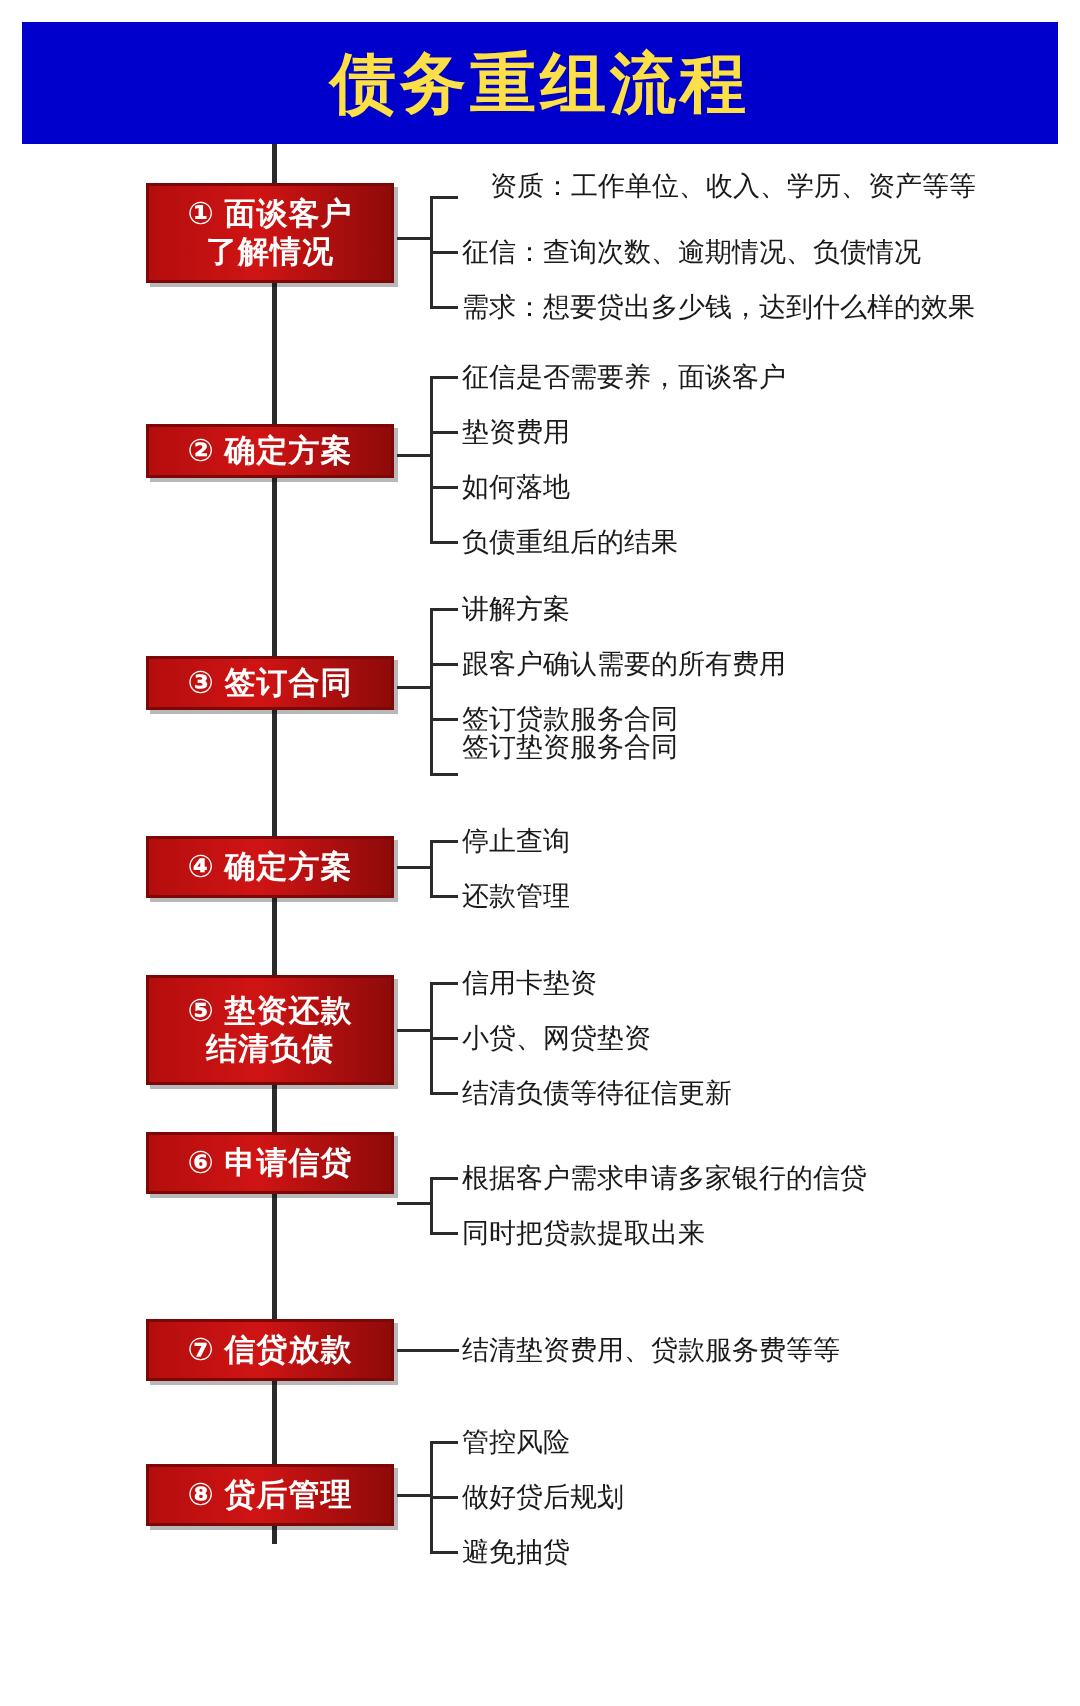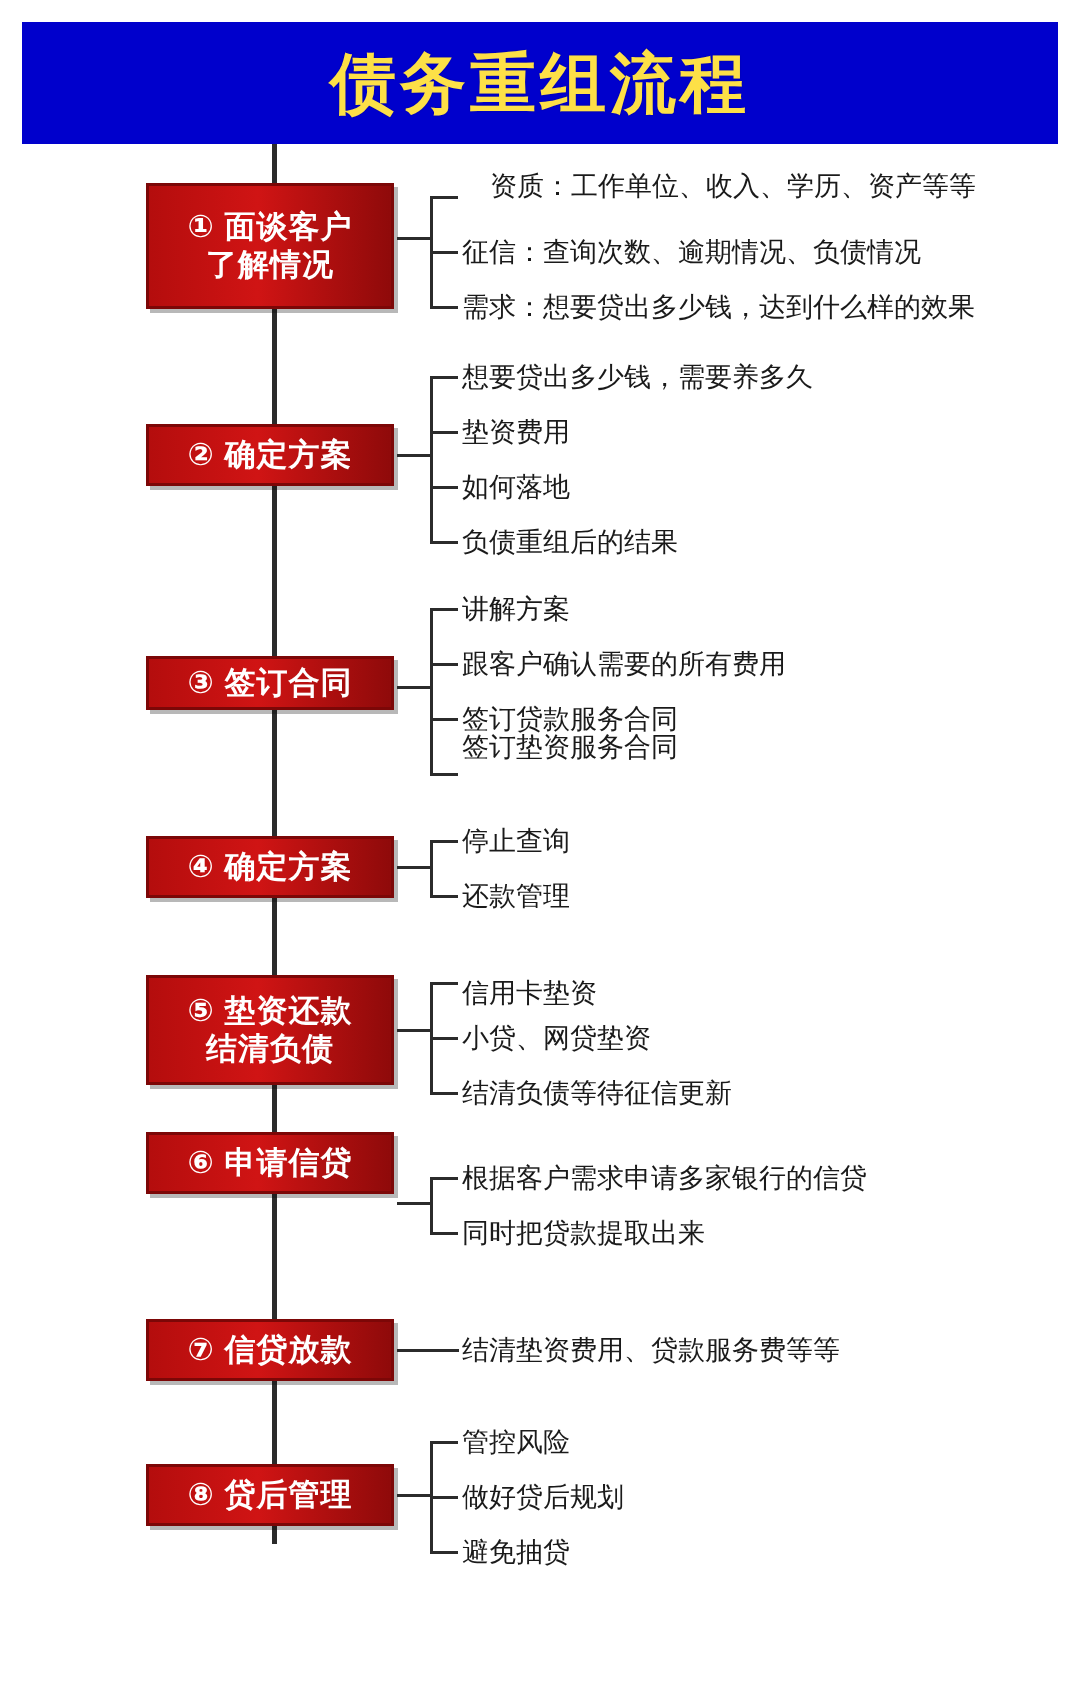--- a/index.html
+++ b/index.html
@@ -104,46 +104,46 @@
 </head>
 <body>
 
 <div id="title-banner">
   <div class="title-text">债务重组流程</div>
 </div>
 
 <div id="spine"></div>
 
 <div class="group">
-  <div class="step-node" style="top:183px; height:126px;">
+  <div class="step-node" style="top:183px; height:100px;">
     <div class="step-label">① 面谈客户
 了解情况</div>
   </div>
   <div class="node-stub" style="left:397px; top:237px; width:34px;"></div>
   <div class="bracket-vert" style="left:430px; top:196px; height:112px;"></div>
 
   <div class="bracket-arm" style="left:430px; top:196px;"></div>
   <div class="detail-item" style="top:173px;margin-left:28px;">资质：工作单位、收入、学历、资产等等</div>
 
   <div class="bracket-arm" style="left:430px; top:251px;"></div>
   <div class="detail-item" style="top:239px;">征信：查询次数、逾期情况、负债情况</div>
 
   <div class="bracket-arm" style="left:430px; top:306px;"></div>
   <div class="detail-item" style="top:294px;">需求：想要贷出多少钱，达到什么样的效果</div>
 </div>
 
 <div class="group">
-  <div class="step-node" style="top:424px; height:62px;">
+  <div class="step-node" style="top:424px; height:54px;">
     <div class="step-label">② 确定方案</div>
   </div>
   <div class="node-stub" style="left:397px; top:454px; width:34px;"></div>
   <div class="bracket-vert" style="left:430px; top:376px; height:165px;"></div>
 
   <div class="bracket-arm" style="left:430px; top:376px;"></div>
-  <div class="detail-item" style="top:364px;">想要贷出多少钱，需要养多久</div>
+  <div class="detail-item" style="top:364px;">征信是否需要养，面谈客户</div>
 
   <div class="bracket-arm" style="left:430px; top:431px;"></div>
   <div class="detail-item" style="top:419px;">垫资费用</div>
 
   <div class="bracket-arm" style="left:430px; top:486px;"></div>
   <div class="detail-item" style="top:474px;">如何落地</div>
 
   <div class="bracket-arm" style="left:430px; top:541px;"></div>
   <div class="detail-item" style="top:529px;">负债重组后的结果</div>
 </div>
@@ -184,21 +184,21 @@
 
 <div class="group">
   <div class="step-node" style="top:975px; height:110px;">
     <div class="step-label">⑤ 垫资还款
 结清负债</div>
   </div>
   <div class="node-stub" style="left:397px; top:1029px; width:34px;"></div>
   <div class="bracket-vert" style="left:430px; top:982px; height:110px;"></div>
 
   <div class="bracket-arm" style="left:430px; top:982px;"></div>
-  <div class="detail-item" style="top:970px;margin-top:10px;">信用卡垫资</div>
+  <div class="detail-item" style="top:970px;">信用卡垫资</div>
 
   <div class="bracket-arm" style="left:430px; top:1037px;"></div>
   <div class="detail-item" style="top:1025px;">小贷、网贷垫资</div>
 
   <div class="bracket-arm" style="left:430px; top:1092px;"></div>
   <div class="detail-item" style="top:1080px;">结清负债等待征信更新</div>
 </div>
 
 <div class="group">
   <div class="step-node" style="top:1132px; height:62px;">

